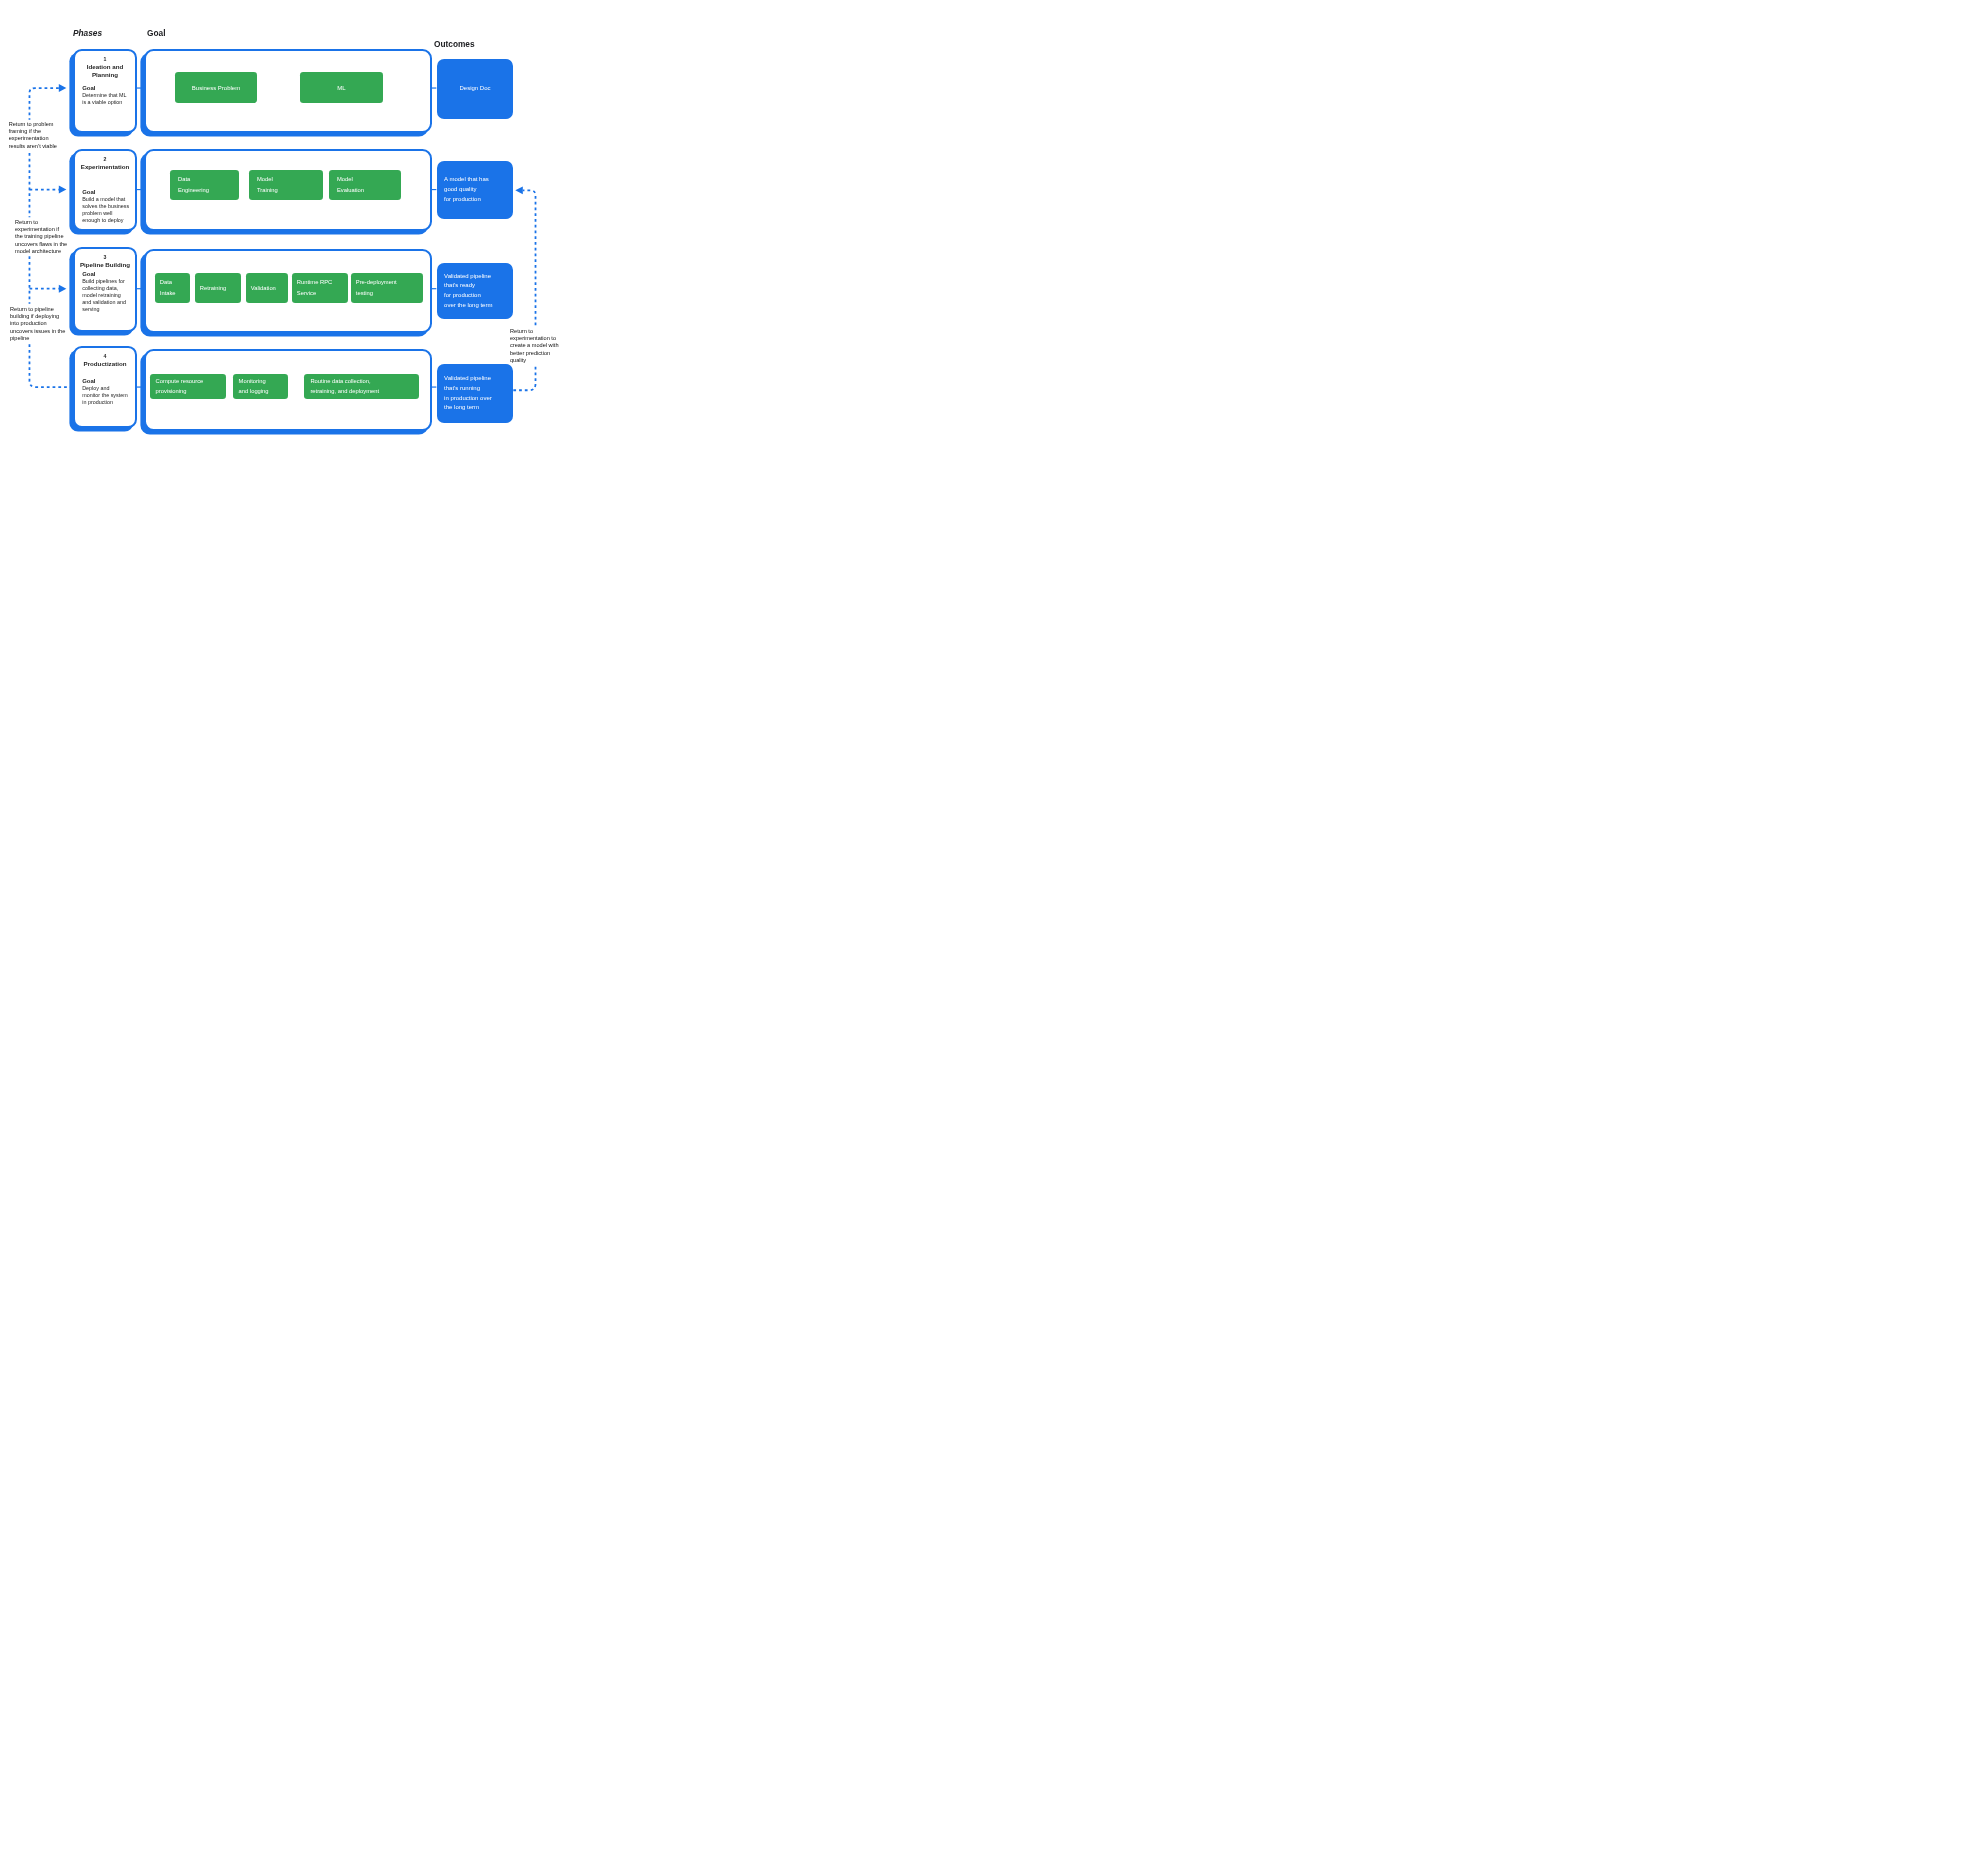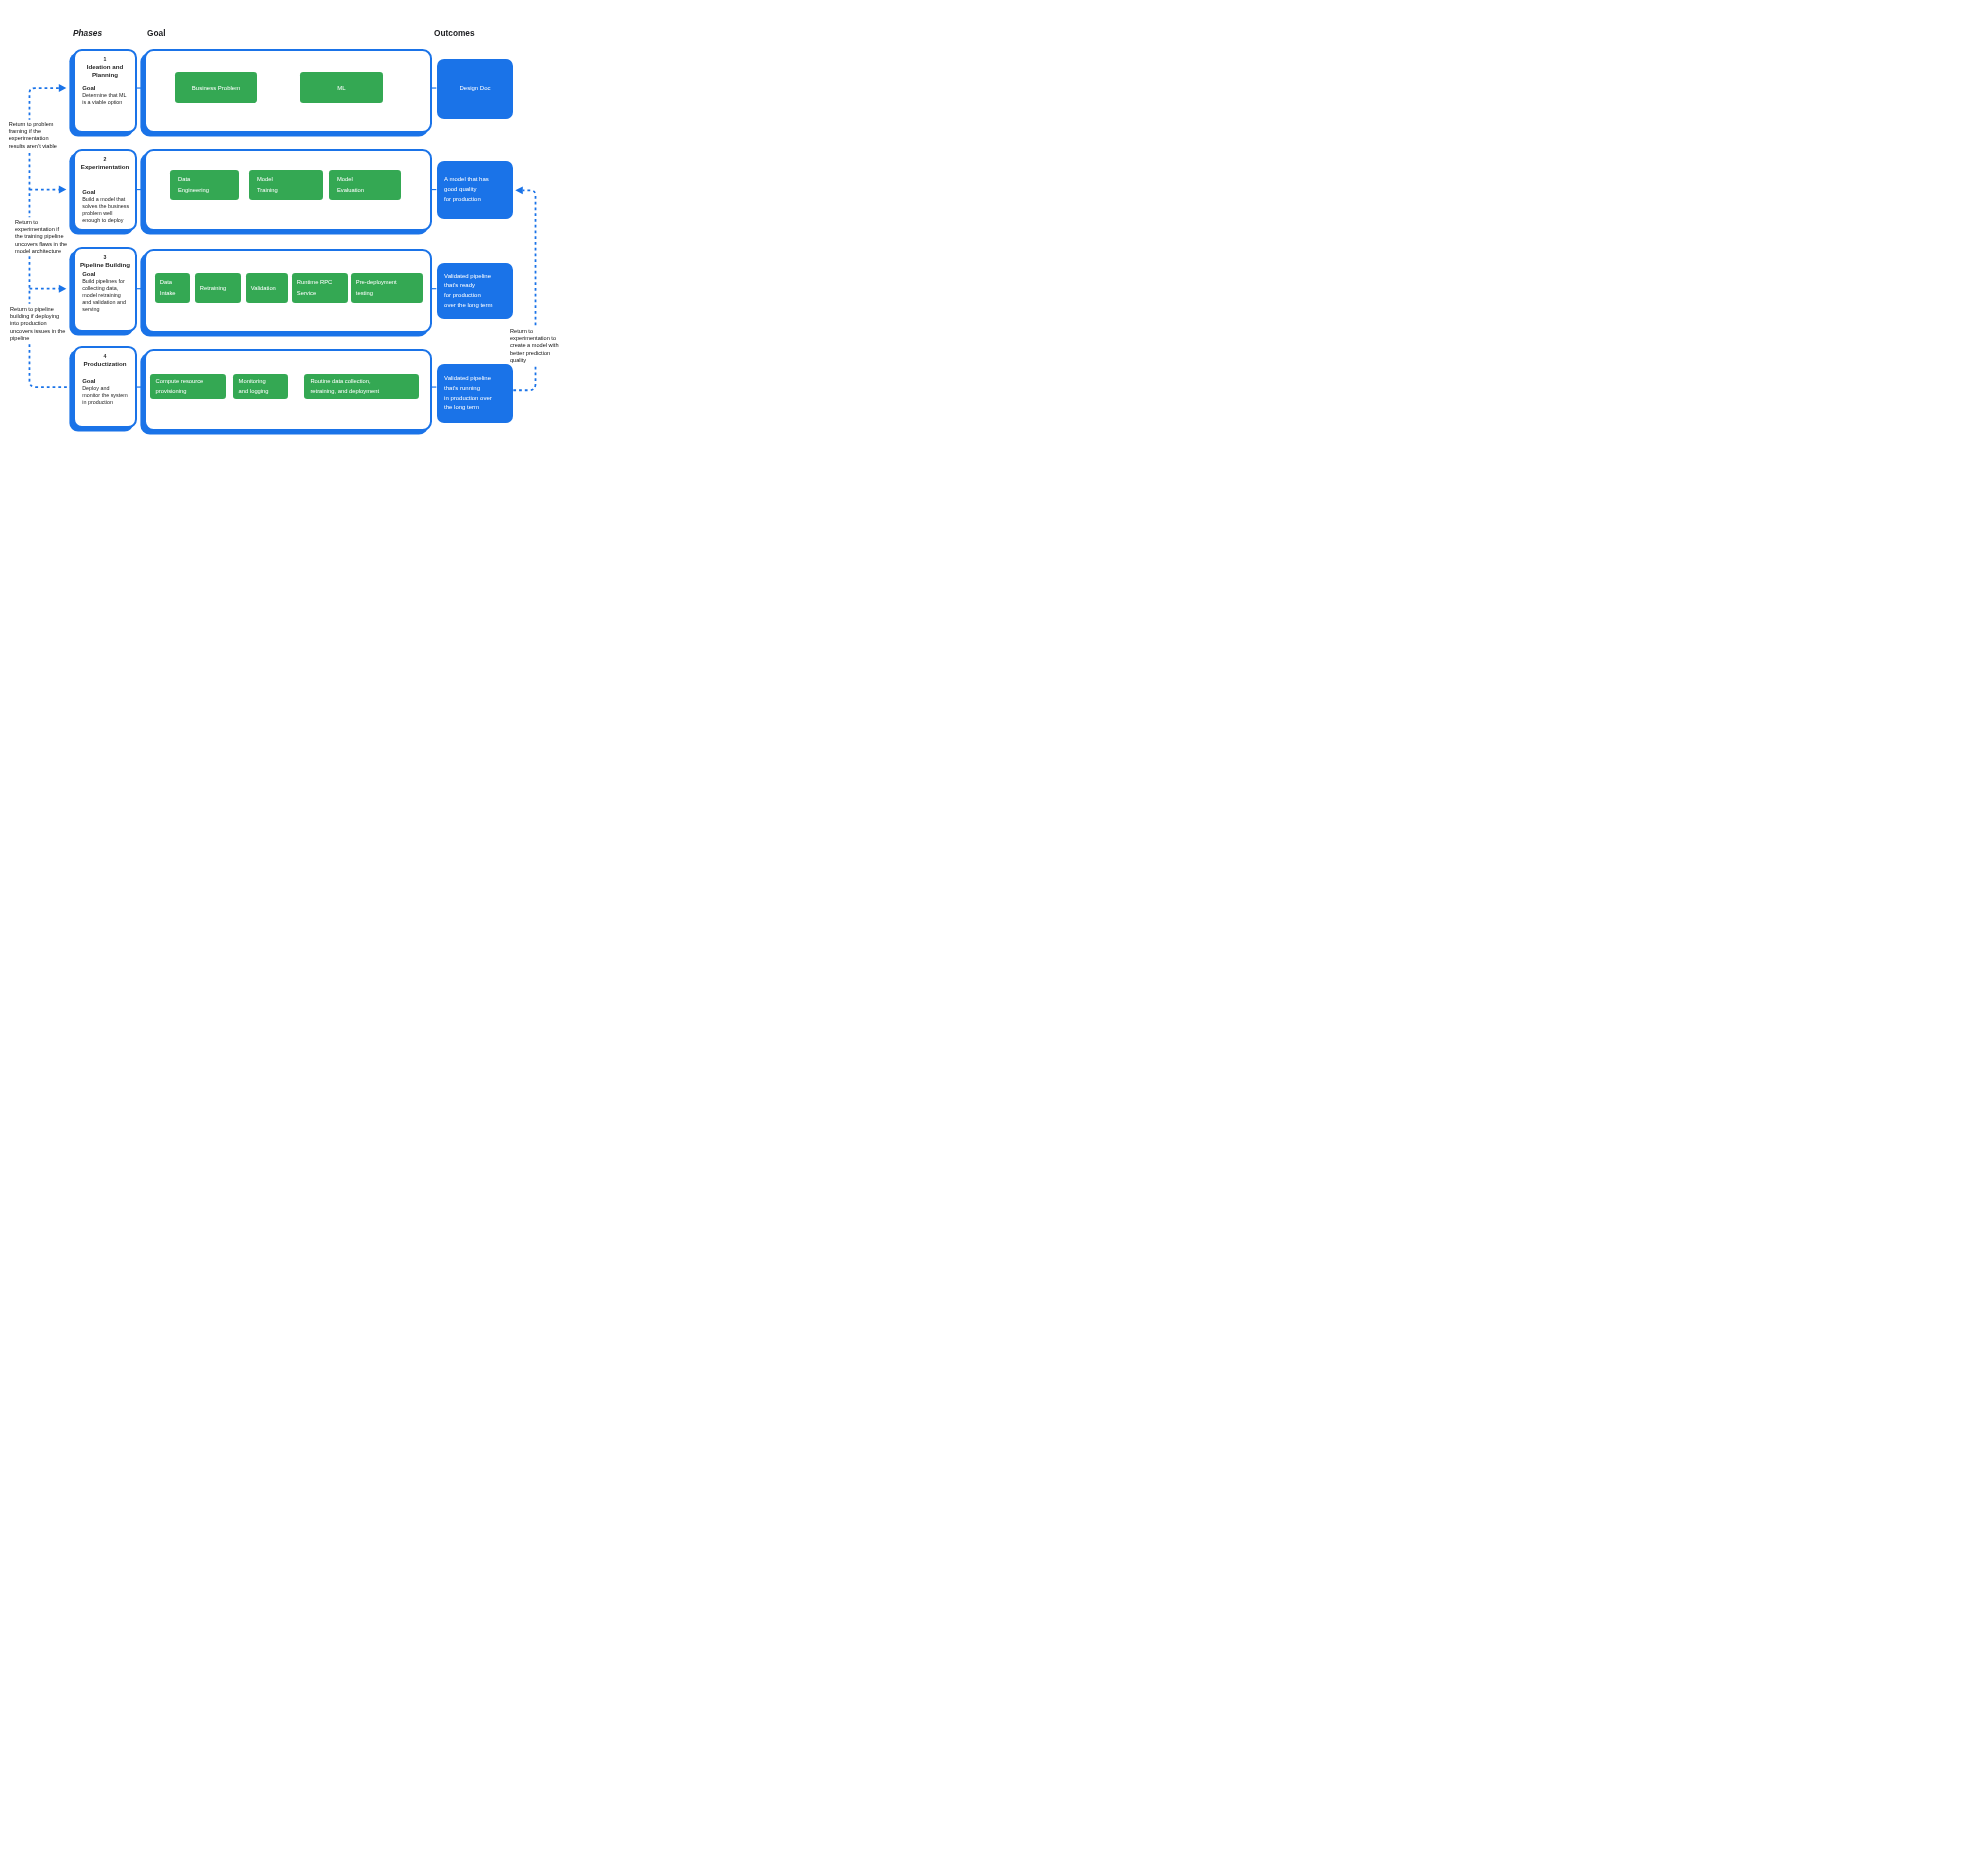--- a/index.html
+++ b/index.html
@@ -5,21 +5,21 @@
   html,body{margin:0;padding:0;background:#ffffff;}
   .canvas{
     position:relative;width:563px;height:464px;background:#ffffff;overflow:hidden;
     font-family:"Liberation Sans", sans-serif;color:#1f1f1f;
   }
   svg.wires{position:absolute;left:0;top:0;width:563px;height:464px;}
 
   .hdr{position:absolute;top:28px;font-size:8.3px;font-weight:bold;color:#202124;white-space:nowrap;}
   .hdr-phases{left:73px;font-style:italic;}
   .hdr-tasks{left:147px;}
-  .hdr-outcomes{left:434px;}
+  .hdr-outcomes{left:434px;margin-top:11px;}
 
   .phase-card{
     position:absolute;box-sizing:border-box;background:#fff;
     border:2px solid #1A73E8;border-radius:8.7px;
     box-shadow:-3.6px 3.6px 0 0 #1A73E8;
     display:flex;flex-direction:column;padding:4px 4px;
   }
   .p1{left:73px;top:49px;width:64px;height:84px;}
   .p2{left:73px;top:149px;width:64px;height:82px;}
   .p3{left:73px;top:247px;width:64px;height:85px;}

